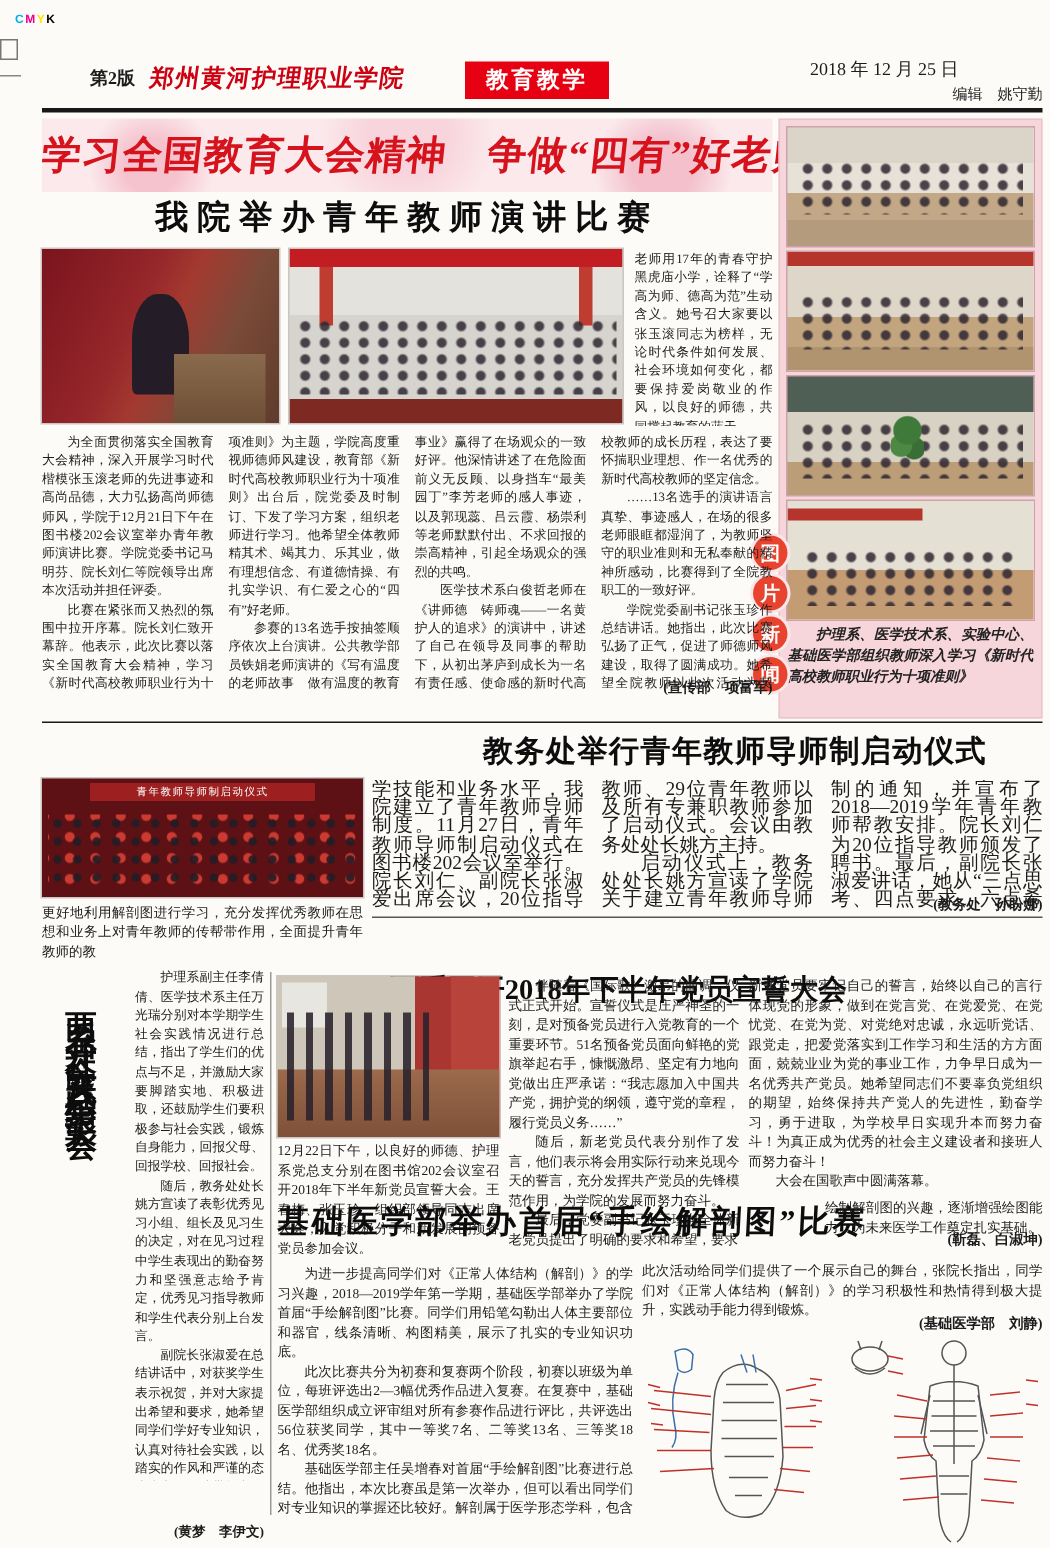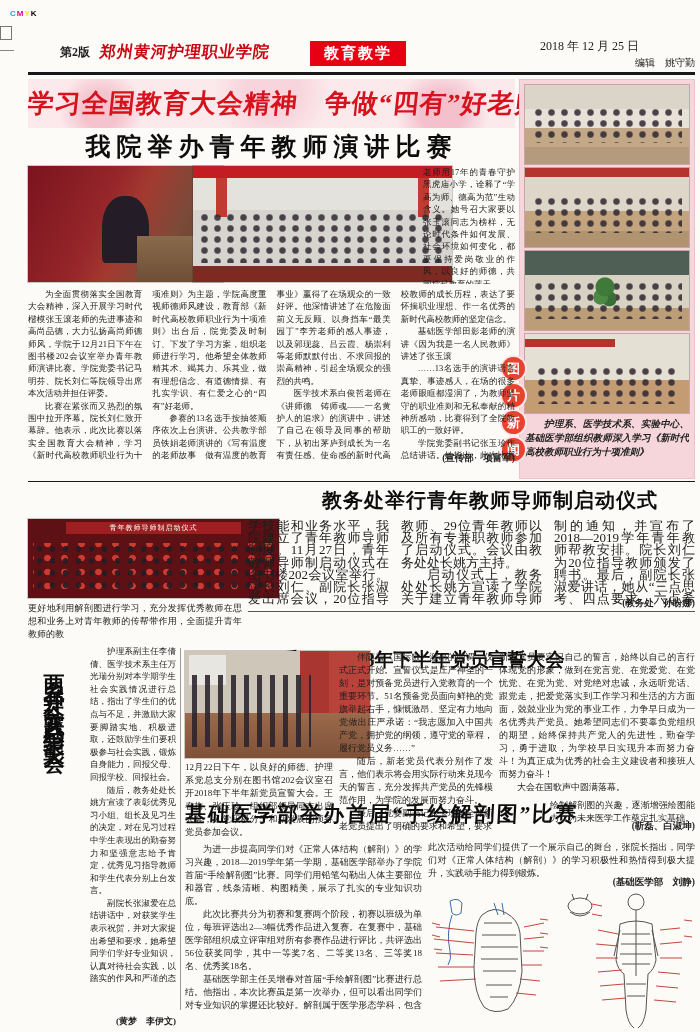--- a/index.html
+++ b/index.html
@@ -4,21 +4,21 @@
 <style>
   html,body{margin:0;padding:0;}
   body{background:#ffffff;}
   .page{position:relative;width:700px;height:1032px;background:#fcfbf8;overflow:hidden;
         font-family:"Liberation Serif","DejaVu Serif",serif;color:#1c1c1c;}
   .abs{position:absolute;}
   .txt{font-size:9px;line-height:13px;text-align:justify;overflow:hidden;}
   .txt p{margin:0;text-indent:2em;}
   .txt.noindent p:first-child{text-indent:0;}
   .byline{position:absolute;font-weight:bold;font-size:9.5px;text-align:right;}
-  .photo{position:absolute;overflow:hidden;box-shadow:0 0 0 1px rgba(60,40,40,.25);padding-left:37px;}
+  .photo{position:absolute;overflow:hidden;box-shadow:0 0 0 1px rgba(60,40,40,.25);}
   .panel-photo{position:relative;width:164px;height:79px;margin-bottom:4px;overflow:hidden;
                box-shadow:0 0 0 1px rgba(120,70,80,.35);}
   .people{position:absolute;background-image:radial-gradient(circle,rgba(45,38,48,.85) 2.6px,rgba(84,68,72,.45) 3.4px,transparent 4px);background-size:13px 11px;}
   .headline{font-weight:bold;font-family:"Liberation Serif","DejaVu Serif",serif;color:#0d0d0d;white-space:nowrap;}
   .rule{background:#181818;}
   .cmyk span{font:bold 8px "Liberation Sans",sans-serif;margin-right:1px;}
 </style>
 </head>
 <body>
 
@@ -57,21 +57,21 @@
       <div class="people" style="left:6%;right:6%;top:40%;bottom:12%;"></div>
     </div>
     <div class="txt" style="font-size:9.5px;line-height:14px;font-weight:bold;font-style:italic;color:#222;text-indent:2em;">护理系、医学技术系、实验中心、基础医学部组织教师深入学习《新时代高校教师职业行为十项准则》</div>
   </div>
 
   <div class="abs" style="left:502px;top:357px;width:23px;height:23px;border-radius:50%;background:#e8432e;color:#fff;font-weight:bold;font-size:13px;text-align:center;line-height:23px;box-shadow:0 0 0 2px #fbe7ea;">图</div>
   <div class="abs" style="left:502px;top:384px;width:23px;height:23px;border-radius:50%;background:#e8432e;color:#fff;font-weight:bold;font-size:13px;text-align:center;line-height:23px;box-shadow:0 0 0 2px #fbe7ea;">片</div>
   <div class="abs" style="left:502px;top:411px;width:23px;height:23px;border-radius:50%;background:#e8432e;color:#fff;font-weight:bold;font-size:13px;text-align:center;line-height:23px;box-shadow:0 0 0 2px #fbe7ea;">新</div>
   <div class="abs" style="left:502px;top:438px;width:23px;height:23px;border-radius:50%;background:#e8432e;color:#fff;font-weight:bold;font-size:13px;text-align:center;line-height:23px;box-shadow:0 0 0 2px #fbe7ea;">闻</div>
 
-  <div class="abs headline" style="left:28px;top:130px;width:487px;text-align:center;font-size:25px;letter-spacing:6px;">我院举办青年教师演讲比赛</div>
+  <div class="abs headline" style="left:28px;top:130px;width:487px;text-align:center;font-size:22px;letter-spacing:6px;">我院举办青年教师演讲比赛</div>
 
   <div class="photo" style="left:28px;top:166px;width:158px;height:116px;background:linear-gradient(115deg,#7a141e 0%,#96262a 38%,#a33a30 52%,#7b4a38 72%,#5f3c2c 100%);">
     <div class="abs" style="left:38%;top:26%;width:24%;height:58%;background:#241c26;border-radius:45% 45% 8% 8%;"></div>
     <div class="abs" style="left:56%;top:60%;width:38%;height:40%;background:linear-gradient(#8a6a4c,#6d4f36);"></div>
   </div>
   <div class="photo" style="left:193px;top:166px;width:222px;height:116px;background:#d6d4cf;">
     <div class="abs" style="left:0;top:0;width:100%;height:10%;background:#c21d22;"></div>
     <div class="abs" style="left:0;top:10%;width:100%;height:28%;background:#e4e2dc;"></div>
     <div class="abs" style="left:9%;top:10%;width:4%;height:34%;background:#c03b30;"></div>
     <div class="abs" style="left:87%;top:10%;width:4%;height:34%;background:#c03b30;"></div>
@@ -79,21 +79,20 @@
     <div class="abs" style="left:0;bottom:0;width:100%;height:14%;background:#7e2a22;"></div>
   </div>
 
   <div class="txt noindent abs" style="left:423px;top:166px;width:92px;height:118px;font-size:8.5px;line-height:12.4px;">老师用17年的青春守护黑虎庙小学，诠释了“学高为师、德高为范”生动含义。她号召大家要以张玉滚同志为榜样，无论时代条件如何发展、社会环境如何变化，都要保持爱岗敬业的作风，以良好的师德，共同撑起教育的蓝天。</div>
 
   <div class="txt abs" style="left:28px;top:288px;width:487px;height:186px;column-count:4;column-gap:10px;column-fill:auto;font-size:8.5px;line-height:12.4px;">
       <p>为全面贯彻落实全国教育大会精神，深入开展学习时代楷模张玉滚老师的先进事迹和高尚品德，大力弘扬高尚师德师风，学院于12月21日下午在图书楼202会议室举办青年教师演讲比赛。学院党委书记马明芬、院长刘仁等院领导出席本次活动并担任评委。</p>
       <p>比赛在紧张而又热烈的氛围中拉开序幕。院长刘仁致开幕辞。他表示，此次比赛以落实全国教育大会精神，学习《新时代高校教师职业行为十项准则》为主题，学院高度重视师德师风建设，教育部《新时代高校教师职业行为十项准则》出台后，院党委及时制订、下发了学习方案，组织老师进行学习。他希望全体教师精其术、竭其力、乐其业，做有理想信念、有道德情操、有扎实学识、有仁爱之心的“四有”好老师。</p>
       <p>参赛的13名选手按抽签顺序依次上台演讲。公共教学部员铁娟老师演讲的《写有温度的老师故事　做有温度的教育事业》赢得了在场观众的一致好评。他深情讲述了在危险面前义无反顾、以身挡车“最美园丁”李芳老师的感人事迹，以及郭现蕊、吕云霞、杨崇利等老师默默付出、不求回报的崇高精神，引起全场观众的强烈的共鸣。</p>
       <p>医学技术系白俊哲老师在《讲师德　铸师魂——一名黄护人的追求》的演讲中，讲述了自己在领导及同事的帮助下，从初出茅庐到成长为一名有责任感、使命感的新时代高校教师的成长历程，表达了要怀揣职业理想、作一名优秀的新时代高校教师的坚定信念。</p>
-      <p>基础医学部田影老师的演讲《因为我是一名人民教师》讲述了张玉滚</p>
       <p>……13名选手的演讲语言真挚、事迹感人，在场的很多老师眼眶都湿润了，为教师坚守的职业准则和无私奉献的精神所感动，比赛得到了全院教职工的一致好评。</p>
       <p>学院党委副书记张玉珍作总结讲话。她指出，此次比赛弘扬了正气，促进了师德师风建设，取得了圆满成功。她希望全院教师以此次活动为契机，贯彻落实全国教育大会精神和《新时代高校教师职业行为十项准则》，学习张玉滚老师的先进事迹，把它贯彻到教学的各个环节，用“四有”教师的标准衡量自己，做党和人民满意的好老师。</p>
     </div>
   <div class="byline" style="left:360px;top:452px;width:155px;">(宣传部　项富军)</div>
 
   <div class="abs rule" style="left:28px;top:481px;width:667px;height:1px;"></div>
 
   <div class="abs headline" style="left:285px;top:487px;width:410px;text-align:center;font-size:20px;letter-spacing:1px;">教务处举行青年教师导师制启动仪式</div>
 
   <div class="photo" style="left:28px;top:519px;width:214px;height:79px;background:#5e1115;">

